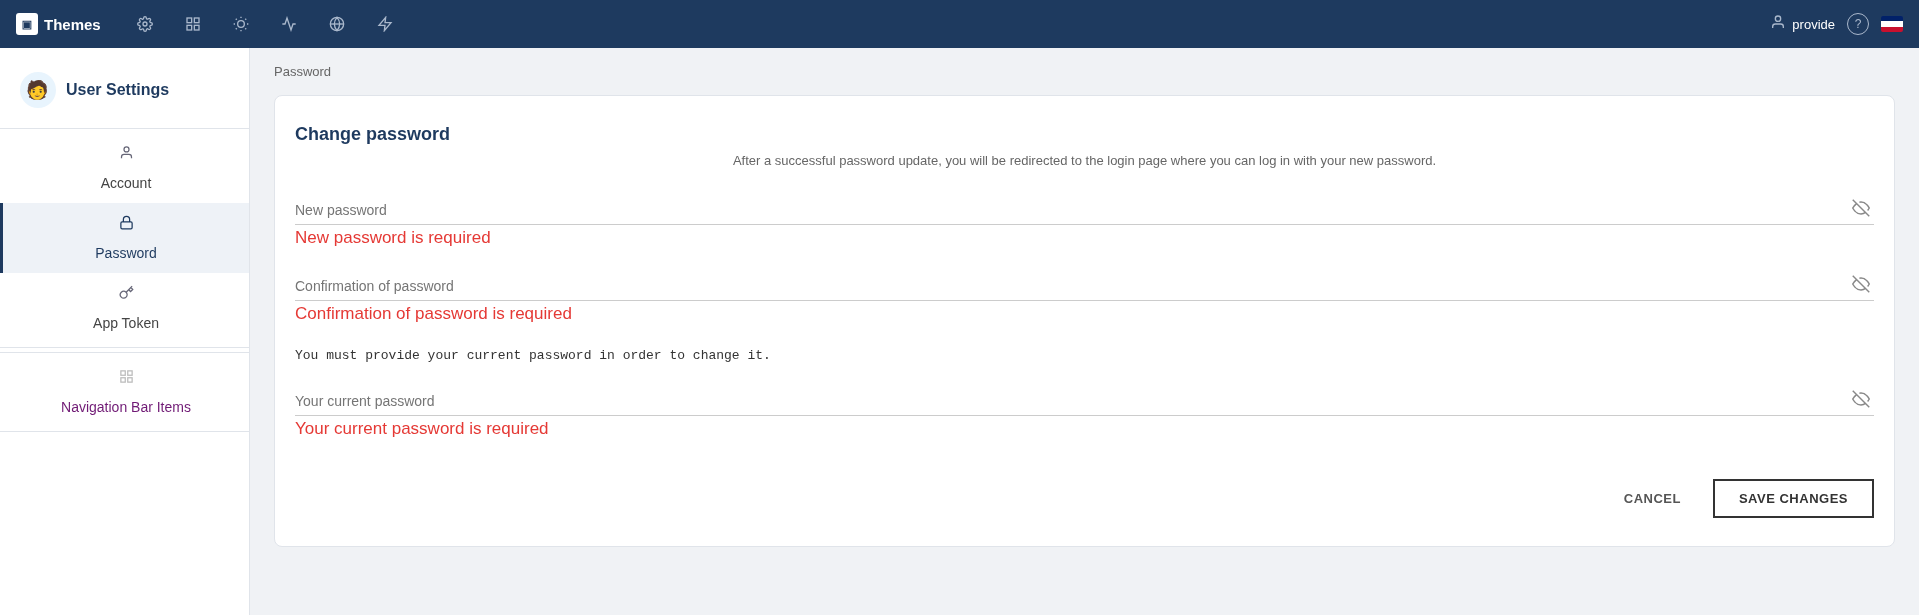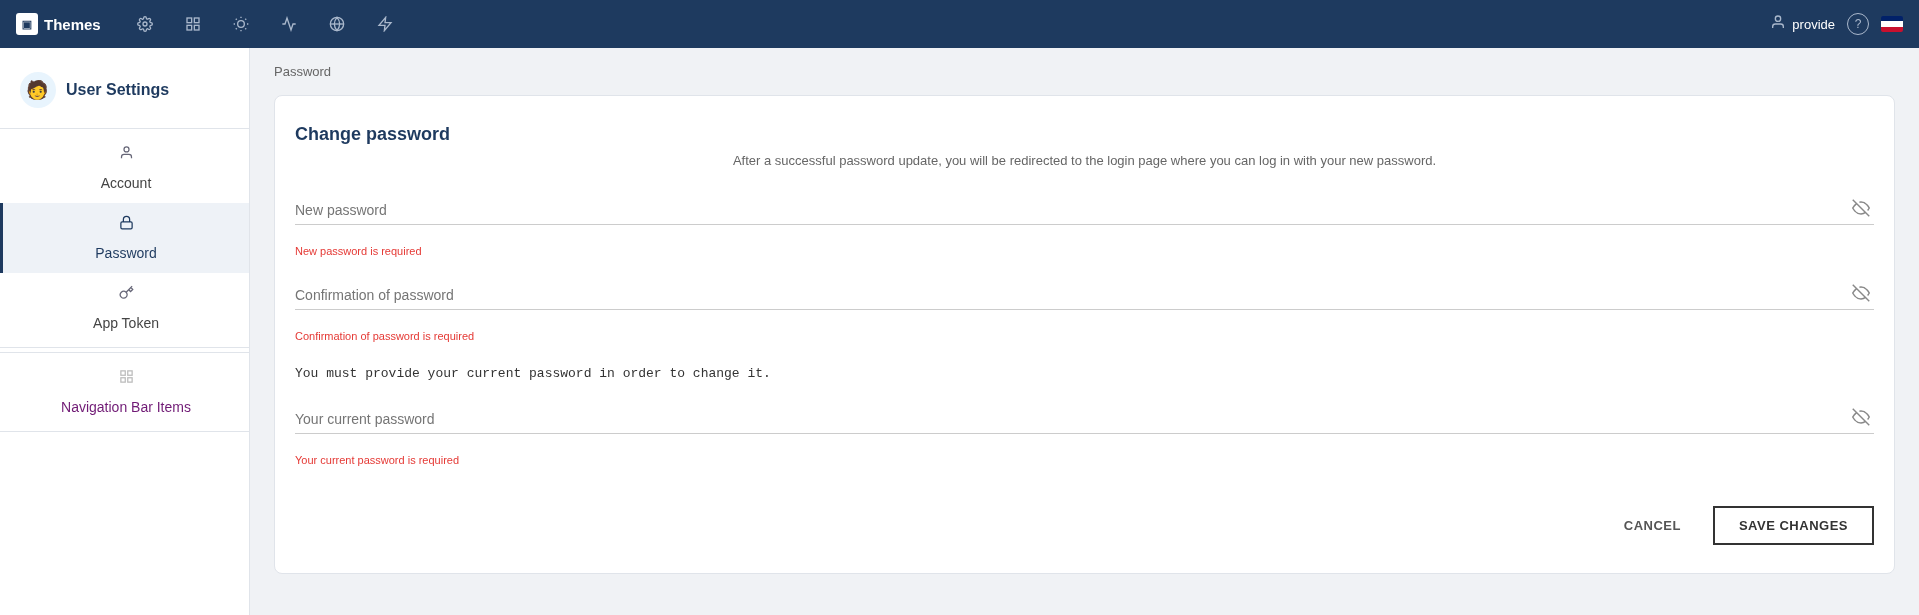--- a/index.html
+++ b/index.html
@@ -189,23 +189,23 @@
     .form-field-toggle {
       position: absolute;
       right: 4px;
       top: 50%;
       transform: translateY(-50%);
       cursor: pointer;
       color: #888;
       font-size: 16px;
     }
     .form-field-error {
-      font-size: 11px;
+      font-size: 17px;
       color: #e53935;
-      margin-top: 20px;
+      margin-top: 3px;
     }
     .form-notice {
       font-size: 13px;
       color: #333;
       margin-bottom: 24px;
       font-family: Liberation Mono, monospace;
     }
 
     
     .footer {

